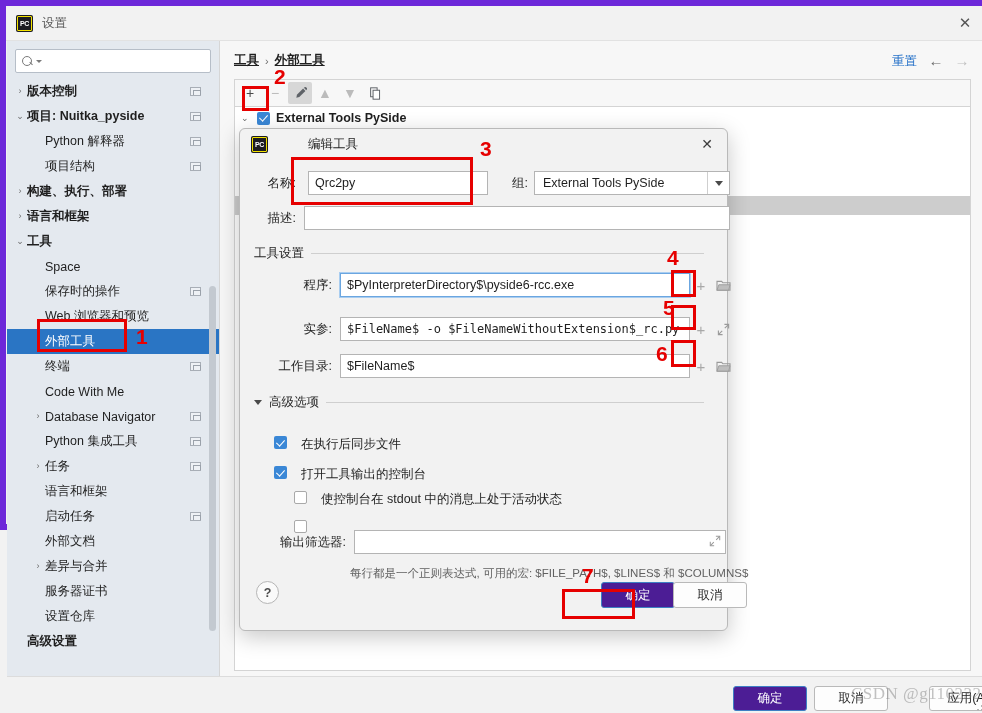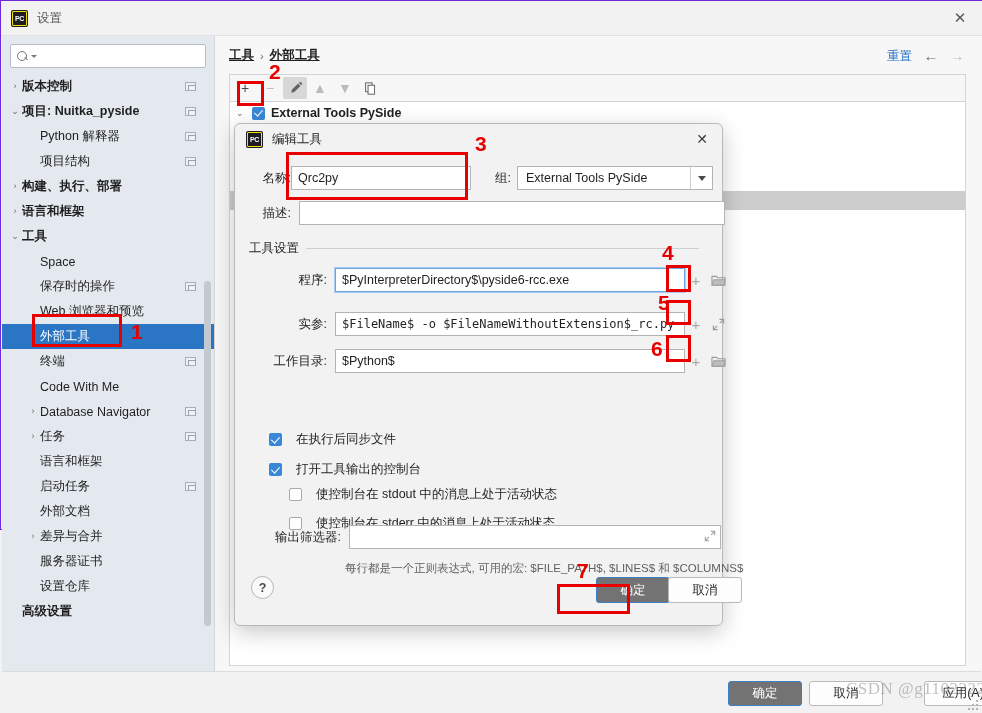--- a/index.html
+++ b/index.html
@@ -9,21 +9,21 @@
     overflow: hidden;
     font-family: "Liberation Sans", "DejaVu Sans", sans-serif;
     font-size: 12px;
     color: #1f1f1f;
     background: #f2f2f2;
   }
   #root {
     position: relative;
     width: 982px; height: 530px;
     background: #f2f2f2;
-    border: 1px solid #6d28d9;
+    border: 6px solid #6d28d9;
   }
 
   
   .titlebar {
     position: absolute; left: 0; top: 0;
     width: 982px; height: 35px;
     background: #f2f2f2;
     border-bottom: 1px solid #e2e2e2;
     display: flex; align-items: center;
   }
@@ -197,20 +197,21 @@
     position: absolute; left: 233px; top: 122px;
     width: 489px; height: 503px;
     background: #f2f2f2;
     border: 1px solid #b9b9b9;
     border-radius: 6px;
     box-shadow: 0 6px 22px rgba(0,0,0,0.22);
   }
   .dlg-title {
     height: 30px; display: flex; align-items: center; padding-left: 11px;
     position: relative;
+    gap: 31px;
   }
   .dlg-title .pc-logo { margin-left: 0; }
   .dlg-title .t {
     margin-left: 9px; font-size: 12.5px; color: #1f1f1f;
   }
   .dlg-close {
     position: absolute; right: 8px; top: 4px;
     width: 24px; height: 22px;
     display: flex; align-items: center; justify-content: center;
     color: #3c3c3c; font-size: 14px; cursor: pointer;
@@ -258,41 +259,41 @@
   }
 
   .iconbtn {
     width: 22px; height: 22px;
     display: flex; align-items: center; justify-content: center;
     color: #a8a8a8; font-size: 15px;
   }
   .folder-ico svg, .expand-ico svg { display: block; }
 
   .chkline {
-    position: absolute; display: flex; align-items: center; gap: 8px;
+    position: absolute; display: flex; align-items: flex-start; gap: 8px;
     font-size: 12.5px; color: #1f1f1f;
   }
 
   .hint {
     position: absolute; font-size: 11.5px; color: #616161;
     white-space: nowrap;
   }
   .helpbtn {
     position: absolute; width: 23px; height: 23px; border-radius: 50%;
     border: 1px solid #b5b5b5; background: #fafafa;
     display: flex; align-items: center; justify-content: center;
     font-size: 12.5px; font-weight: bold; color: #4a4a4a;
   }
   .btn {
     height: 26px; min-width: 74px; border-radius: 3px;
     display: flex; align-items: center; justify-content: center;
     font-size: 12.5px; cursor: pointer;
     font-family: "Liberation Sans", sans-serif;
   }
-  .btn.primary { background: #737373; color: #fff; border: 1px solid #3d7fc4; }
+  .btn.primary { background: #4c1d95; color: #fff; border: 1px solid #3d7fc4; }
   .btn.normal  { background: #fdfdfd; color: #1f1f1f; border: 1px solid #b9b9b9; }
 
   
   .bottombar {
     position: absolute; left: 1px; top: 670px;
     width: 979px; height: 42px; background: #f2f2f2;
     border-top: 1px solid #dcdcdc;
   }
   .resize-grip {
     position: absolute; right: 3px; bottom: 3px;
@@ -398,20 +399,25 @@
           <span class="lbl">终端</span>
           <span class="minibox"></span>
         </div>
         <div class="trow ind1b">
           <span class="arrow" style="margin-left: 14px;"></span>
           <span class="lbl">Code With Me</span>
         </div>
         <div class="trow ind1b">
           <span class="arrow" style="margin-left: 14px;">›</span>
           <span class="lbl">Database Navigator</span>
+          <span class="minibox"></span>
+        </div>
+        <div class="trow ind1b">
+          <span class="arrow" style="margin-left: 14px;"></span>
+          <span class="lbl">Python 集成工具</span>
           <span class="minibox"></span>
         </div>
         <div class="trow ind1b">
           <span class="arrow" style="margin-left: 14px;">›</span>
           <span class="lbl">任务</span>
           <span class="minibox"></span>
         </div>
         <div class="trow ind1b">
           <span class="arrow" style="margin-left: 14px;"></span>
           <span class="lbl">语言和框架</span>
@@ -492,21 +498,21 @@
     <div class="dlg-title">
       <div class="pc-logo">
         <span>PC</span>
       </div>
       <div class="t">编辑工具</div>
       <div class="dlg-close">✕</div>
     </div>
 
     <div class="frow" style="left:14px; top:42px;">
       <span class="flabel" style="width:42px;">名称:</span>
-      <div class="tinput" style="width:180px; margin-left:0;">Qrc2py</div>
+      <div class="tinput" style="width:180px; margin-left:12px;">Qrc2py</div>
       <span class="flabel" style="width:28px; margin-left:12px;">组:</span>
       <div class="combo" style="width:196px; margin-left:6px;">
         <span class="val">External Tools PySide</span>
         <span class="arw">
             <i></i>
           </span>
       </div>
     </div>
 
     <div class="frow" style="left:14px; top:77px;">
@@ -538,47 +544,51 @@
       <span class="iconbtn expand-ico">
         <svg width="13" height="13" viewBox="0 0 14 14" aria-hidden="true">
           <path d="M8 1.5h4.5V6M6 12.5H1.5V8" fill="none" stroke="#9a9a9a" stroke-width="1.2"></path>
           <path d="M12 2L8.4 5.6M2 12l3.6-3.6" stroke="#9a9a9a" stroke-width="1.2"></path>
         </svg>
       </span>
     </div>
 
     <div class="frow" style="left:14px; top:213px;margin-top:12px;">
       <span class="flabel" style="width:78px;">工作目录:</span>
-      <div class="tinput" style="width:350px; margin-left:8px;">$Python$</div>
+      <div class="tinput" style="width:350px; margin-left:8px;">$FileName$</div>
       <span class="iconbtn">+</span>
       <span class="iconbtn folder-ico">
         <svg width="15" height="13" viewBox="0 0 16 14" aria-hidden="true">
           <path d="M1 2.5h5l1.3 1.6H15V12H1z" fill="none" stroke="#9a9a9a" stroke-width="1.2"></path>
           <path d="M3 6.2h12L13.6 12H1z" fill="#bdbdbd" stroke="#9a9a9a" stroke-width="1"></path>
         </svg>
       </span>
     </div>
 
+    <div class="sect-title" style="left:14px; top:265px;">
+      <span class="tri"></span>
+      <span>高级选项</span>
+      <span class="line"></span>
+    </div>
 
     <div id="dialog-checkboxes">
         <div class="chkline" style="left: 34px; top: 307px;">
           <span class="cbx"></span>
           <span>在执行后同步文件</span>
         </div>
         <div class="chkline" style="left: 34px; top: 337px;">
           <span class="cbx"></span>
           <span>打开工具输出的控制台</span>
         </div>
         <div class="chkline" style="left: 54px; top: 362px;">
           <span class="cbx off"></span>
           <span>使控制台在 stdout 中的消息上处于活动状态</span>
         </div>
         <div class="chkline" style="left: 54px; top: 391px;">
           <span class="cbx off"></span>
-          <span>使控制台在 stderr 中的消息上处于活动状态</span>
         </div>
       </div>
 
     <div class="frow" style="left:14px; top:401px;">
       <span class="flabel" style="width:92px;">输出筛选器:</span>
       <div class="tinput" style="width:372px; margin-left:8px; position:relative;">
         <span></span>
         <span class="expand-ico" style="position:absolute; right:4px; top:4px;">
           <svg width="12" height="12" viewBox="0 0 14 14" aria-hidden="true">
             <path d="M8 1.5h4.5V6M6 12.5H1.5V8" fill="none" stroke="#9a9a9a" stroke-width="1.2"></path>

